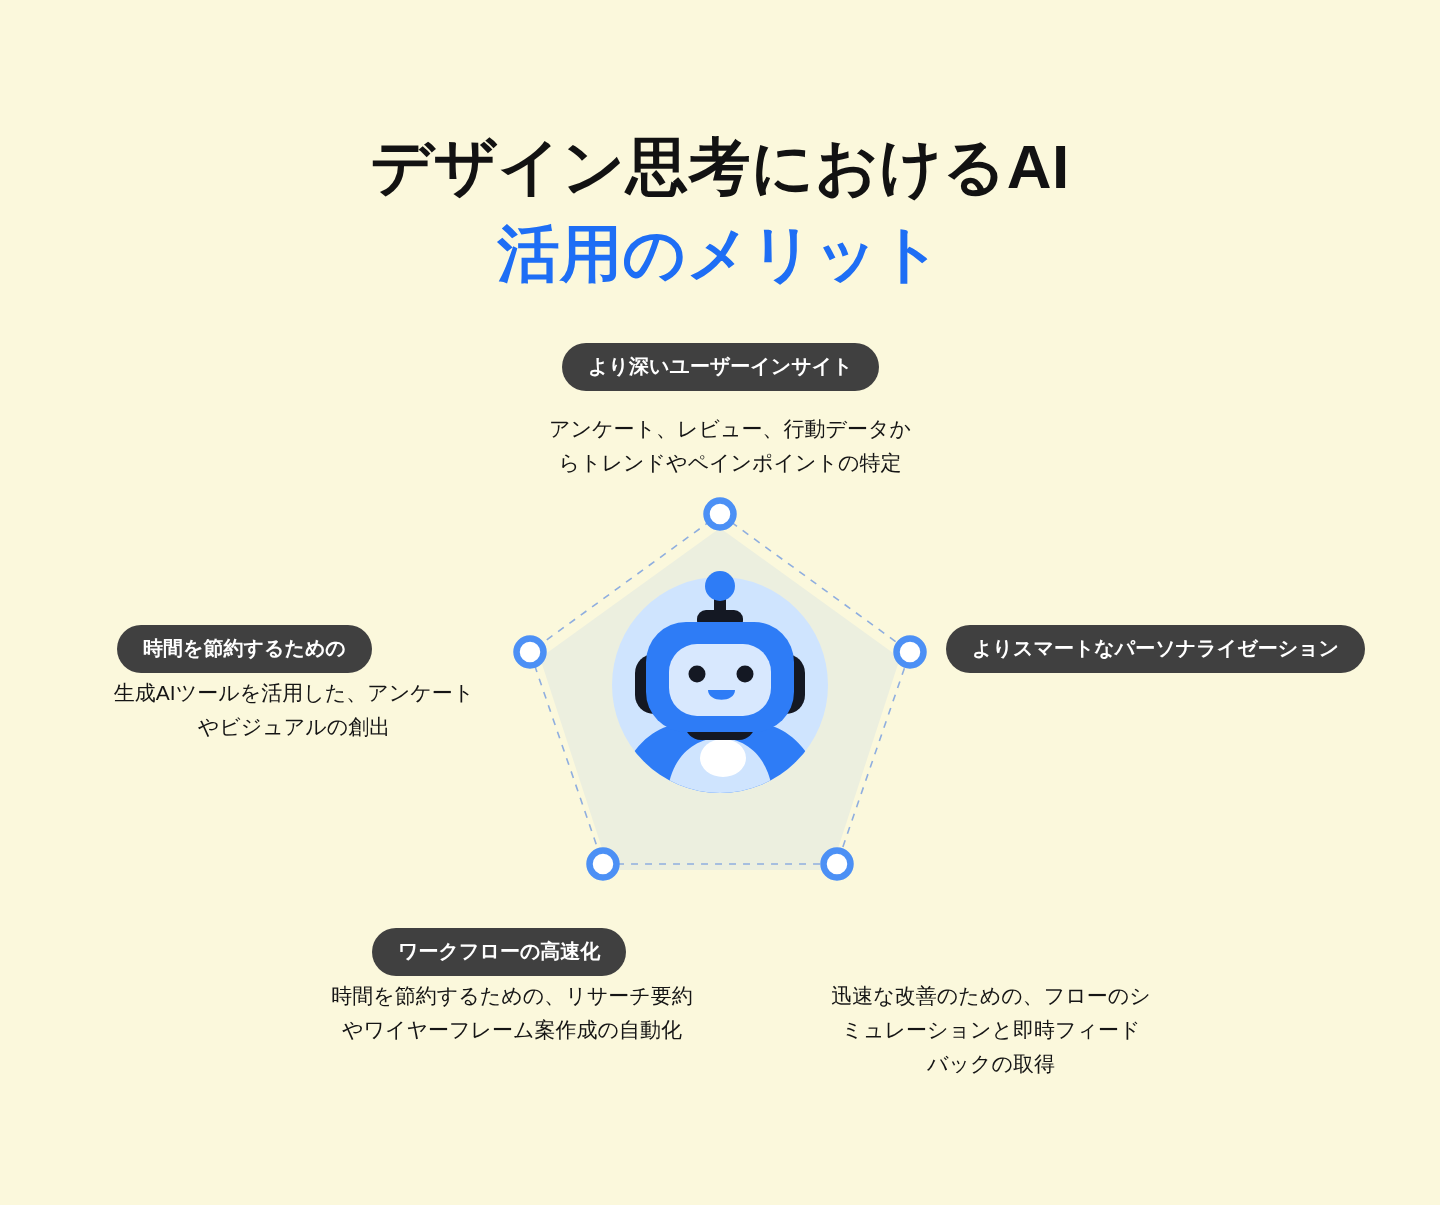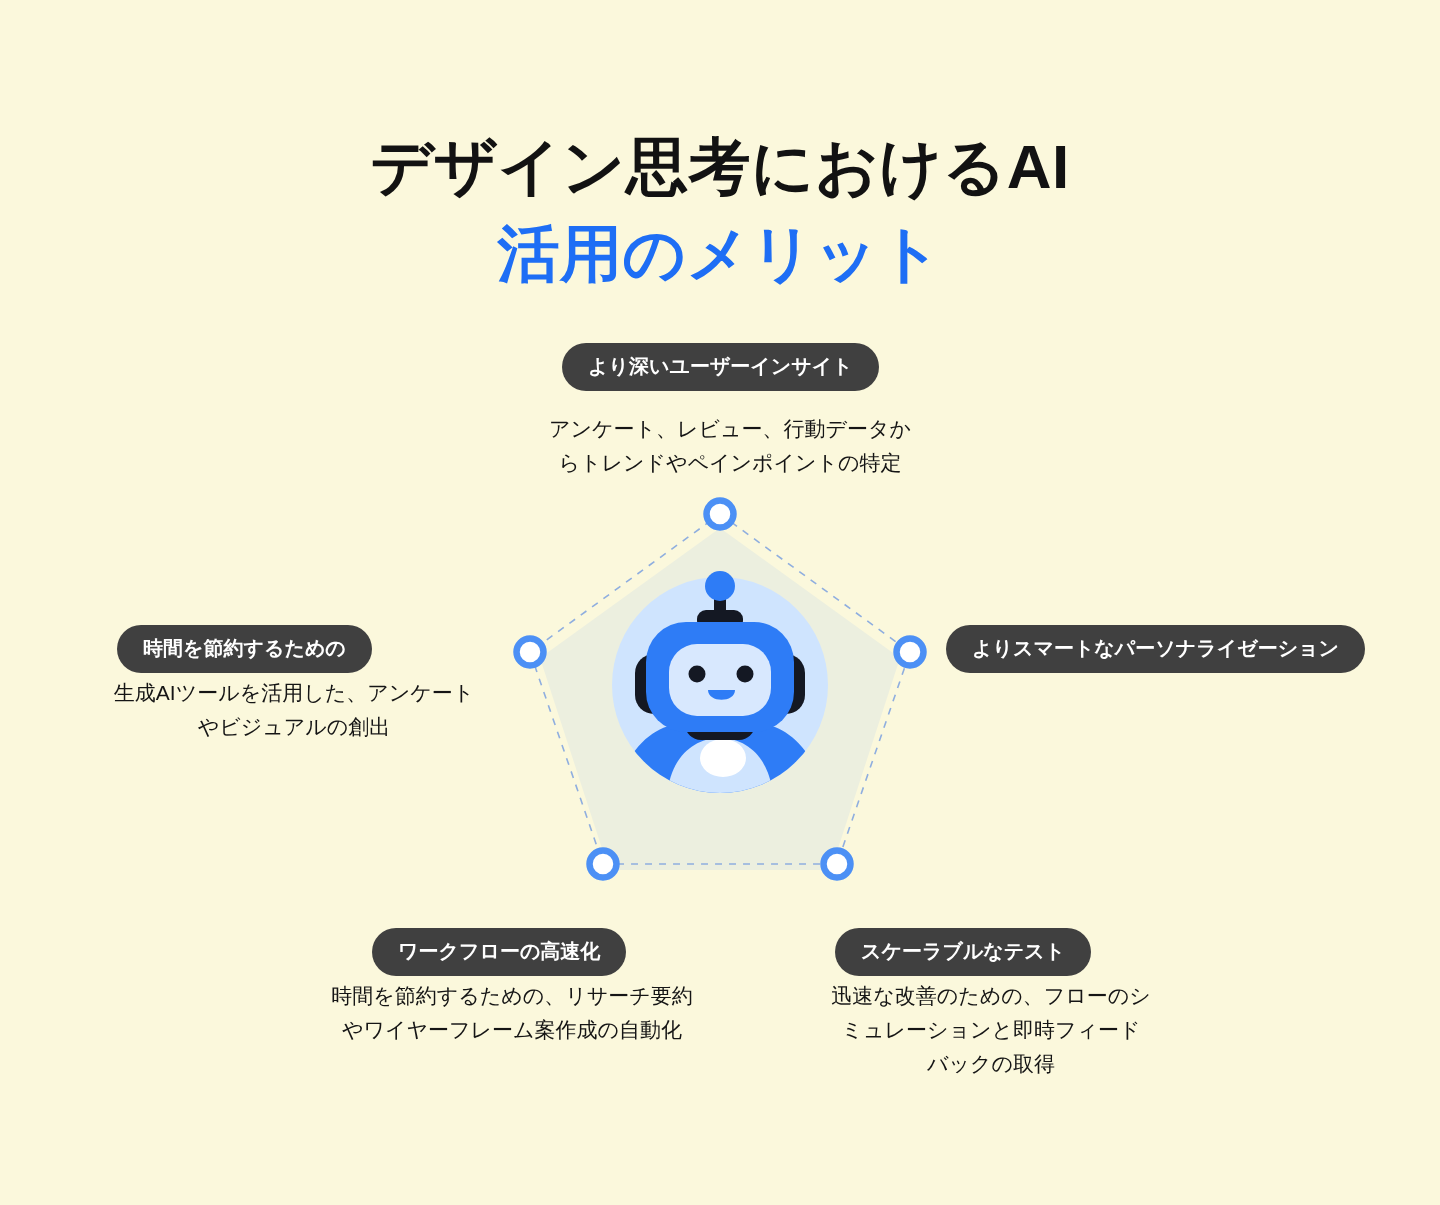--- a/index.html
+++ b/index.html
@@ -134,18 +134,17 @@
   <div class="pill" style="left:117px; top:625px;">時間を節約するための</div>
   <div class="desc" style="left:50px; top:676px; width:488px;">生成AIツールを活用した、アンケート
 やビジュアルの創出</div>
 
   <div class="pill" style="left:946px; top:625px;">よりスマートなパーソナライゼーション</div>
 
   <div class="pill" style="left:372px; top:928px;">ワークフローの高速化</div>
   <div class="desc" style="left:256px; top:979px; width:512px;">時間を節約するための、リサーチ要約
 やワイヤーフレーム案作成の自動化</div>
 
-  <div class="pill" style="left:835px; top:928px;">スケーラブルなテスト</div>
   <div class="desc" style="left:766px; top:979px; width:450px;">迅速な改善のための、フローのシ
 ミュレーションと即時フィード
 バックの取得</div>
 
 </div>
 
 </body></html>

